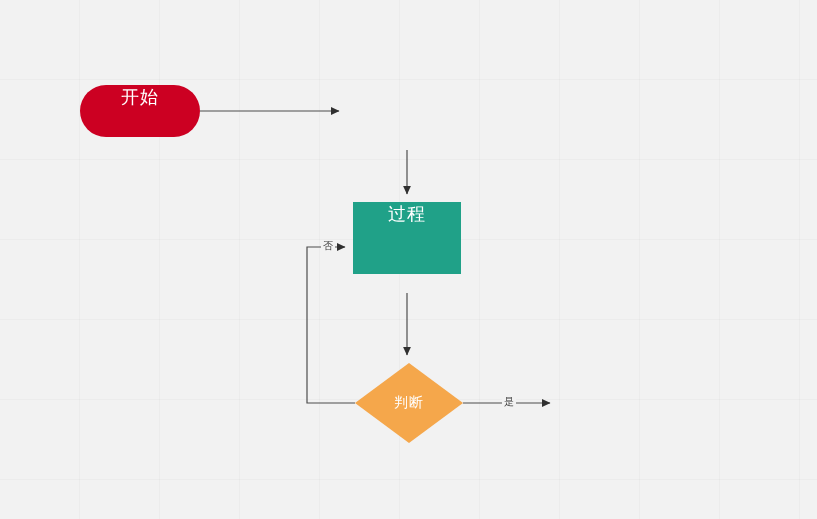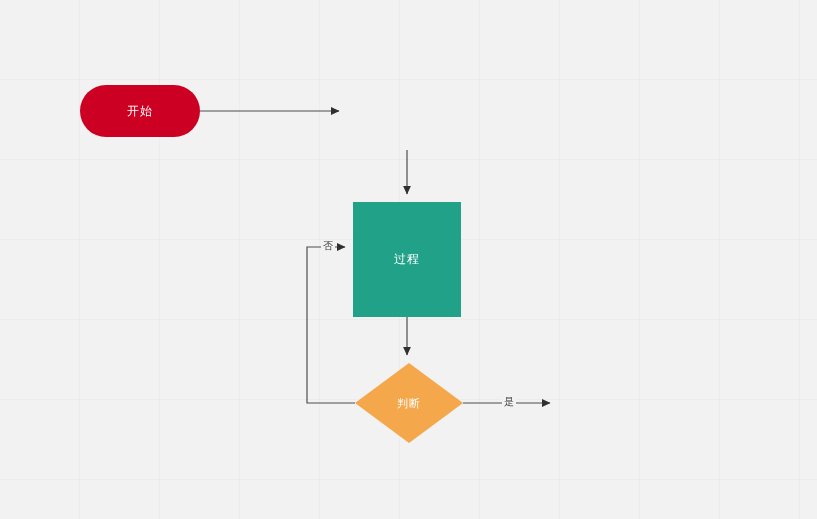--- a/index.html
+++ b/index.html
@@ -27,24 +27,24 @@
     position: absolute;
     left: 0;
     top: 0;
     width: 817px;
     height: 519px;
   }
   .node {
     position: absolute;
     box-sizing: border-box;
     display: flex;
-    align-items: center;
+    align-items: flex-start;
     justify-content: center;
     color: #ffffff;
-    font-size: 12px;
+    font-size: 18px;
     letter-spacing: 1px;
     user-select: none;
   }
   .terminator {
     border-radius: 26px;
   }
   .rect-node {
     border: 1px solid #31424a;
   }
   .subproc-bars {
@@ -79,21 +79,21 @@
   .diamond-label {
     position: absolute;
     left: 0;
     top: 0;
     right: 0;
     bottom: 0;
     display: flex;
     align-items: center;
     justify-content: center;
     color: #ffffff;
-    font-size: 11px;
+    font-size: 14px;
     letter-spacing: 1px;
     user-select: none;
   }
   .edge-label {
     position: absolute;
     font-size: 10px;
     color: #3a3a3a;
     background: #f2f2f2;
     padding: 0 2px;
     line-height: 12px;
@@ -131,21 +131,21 @@
     <g>
       <path d="M355,403 L307,403 L307,247 L345,247" fill="none" stroke="#4d4d4d" stroke-width="1.2" marker-end="url(#arrowhead)"></path>
     </g>
   </svg>
 
   <div class="node terminator" style="left:80px; top:85px; width:120px; height:52px; background:#cc0022;">
     <span class="node-label">开始</span>
   </div>
 
 
-  <div class="node" style="left:353px; top:202px; width:108px; height:115px; background:#20a188;">
+  <div class="node" style="left:353px; top:202px; width:108px; height:72px; background:#20a188;">
     <span class="node-label">过程</span>
   </div>
 
   <div class="diamond-wrap" style="left:355px; top:363px; width:108px; height:80px;">
     <svg width="108" height="80" viewBox="0 0 108 80">
       <polygon points="54,0 108,40 54,80 0,40" fill="#f5a74b"></polygon>
     </svg>
     <span class="diamond-label">判断</span>
   </div>
 

